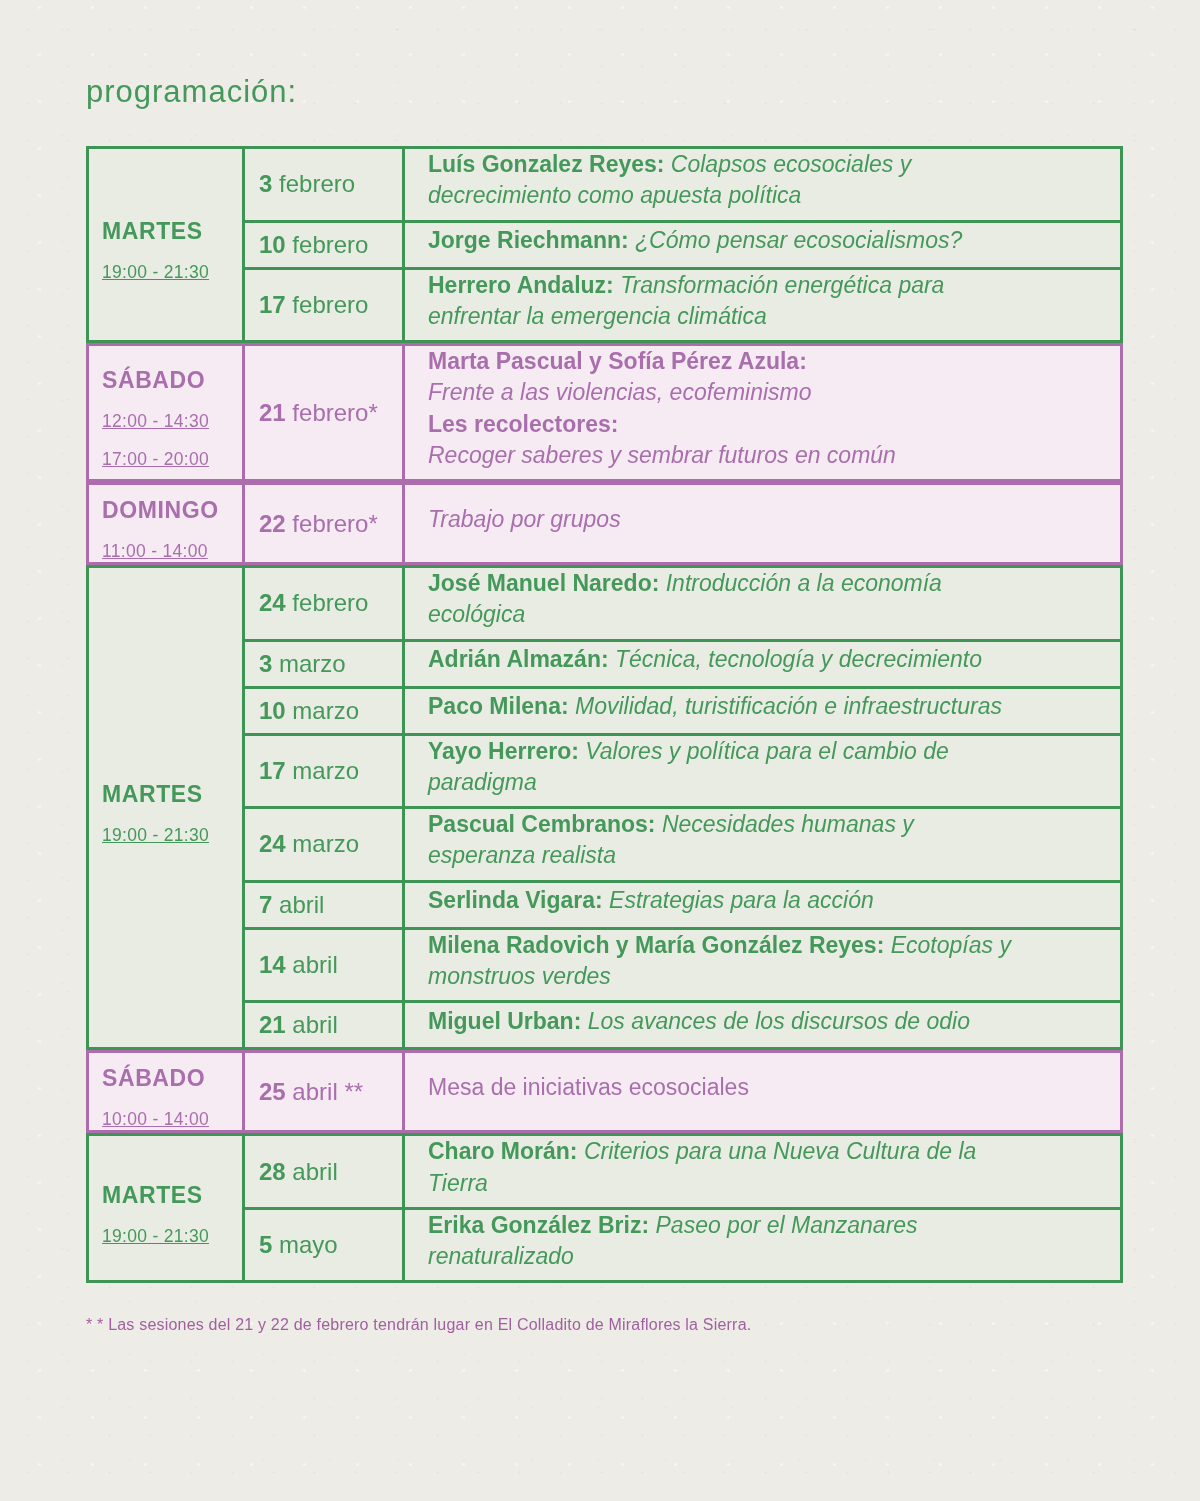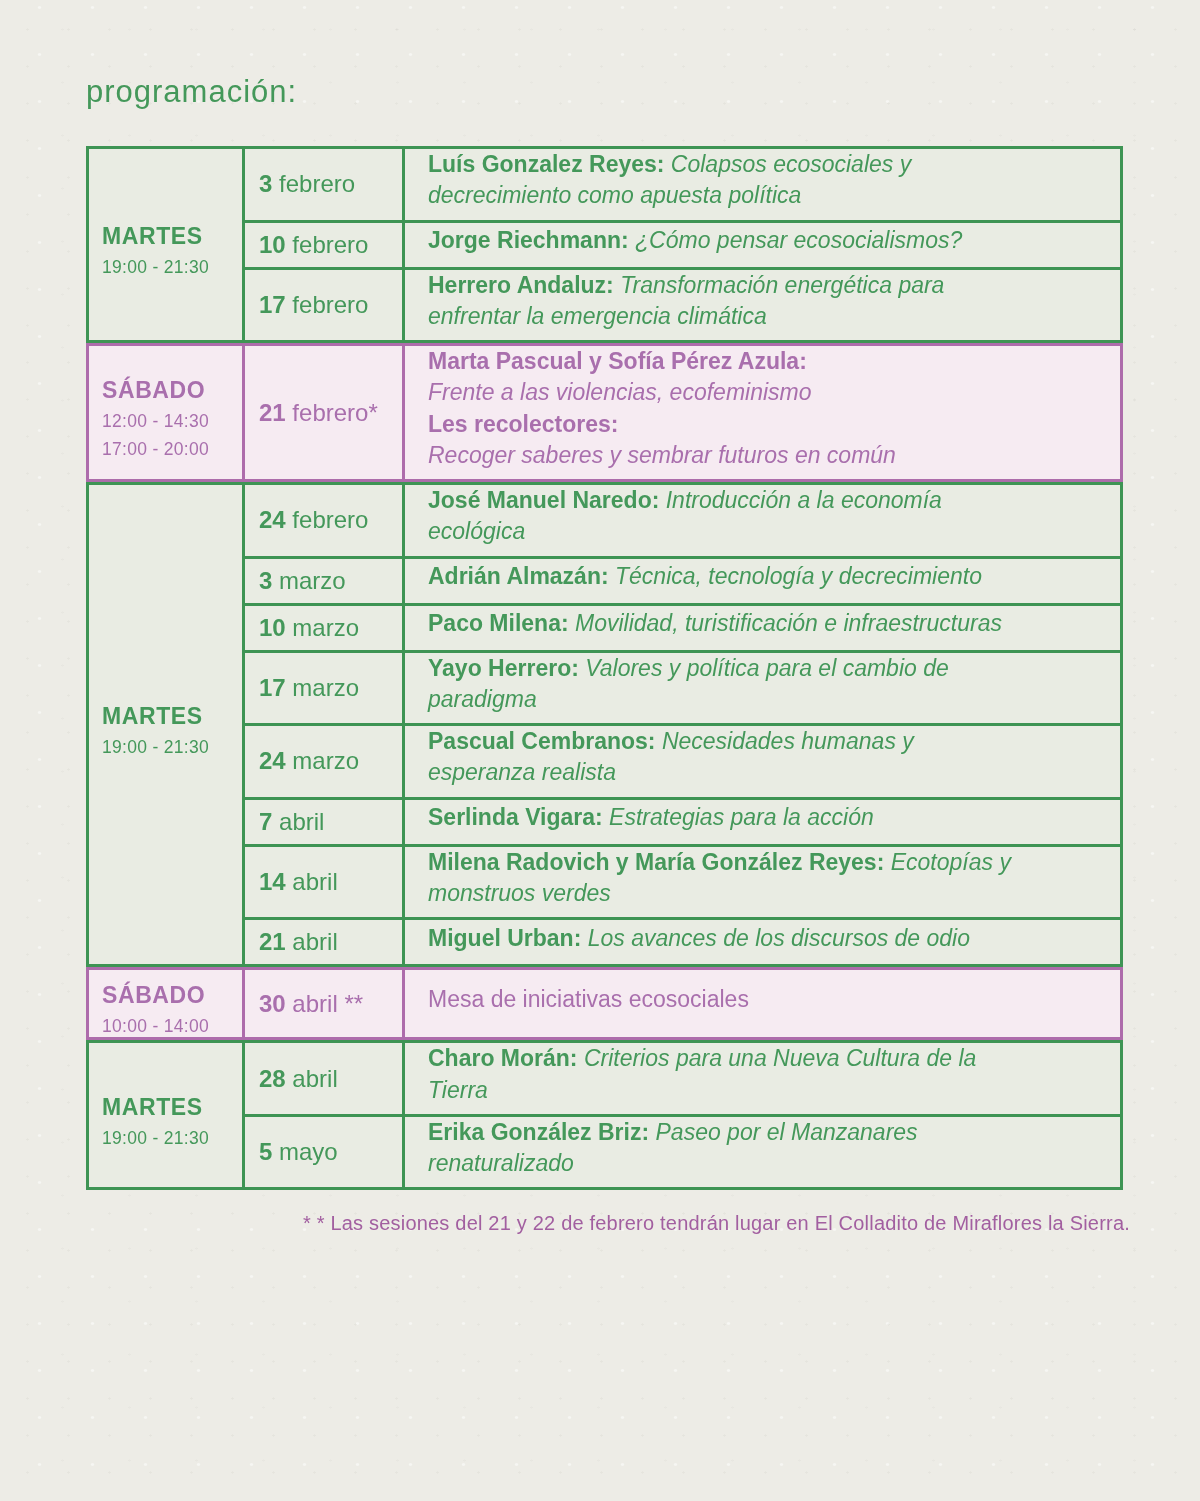--- a/index.html
+++ b/index.html
@@ -54,45 +54,45 @@
     vertical-align:top;
     padding:12px 6px 0 13px;
   }
   .day-name{
     font-weight:bold;
     font-size:23px;
     letter-spacing:0.6px;
   }
   .day-time{
     font-size:17.5px;
-    margin-top:7px;
+    margin-top:17px;
     letter-spacing:0.3px;
+    text-decoration:underline;
   }
   td.date{
     padding:8px 6px 8px 14px;
     font-size:24px;
   }
   td.date strong{font-weight:bold;}
   td.desc{
     padding:0 18px 8px 23px;
     font-size:23px;
     line-height:1.36;
   }
   .entry{margin:0;white-space:pre-line;}
   .speaker{font-weight:bold;font-style:normal;}
   .stitle{font-style:italic;}
   .plain{font-style:normal;}
   .desc-block{white-space:pre-line;}
   #footnotes{
-    margin-top:18px;
+    margin-top:30px;
     color:var(--footnote);
-    font-size:20px;
+    font-size:16px;
     line-height:1.55;
     letter-spacing:0.2px;
-    text-align:right;
   }
 </style>
 </head>
 <body>
 
 <h1 class="page-title">programación:</h1>
 
 <div id="schedule">
     <table class="sched theme-green">
       <colgroup>
@@ -143,20 +143,39 @@
           <td class="date"><strong>21</strong> febrero*</td>
           <td class="desc">
             <div class="speaker desc-block">Marta Pascual y Sofía Pérez Azula:</div>
             <div class="stitle desc-block">Frente a las violencias, ecofeminismo</div>
             <div class="speaker desc-block">Les recolectores:</div>
             <div class="stitle desc-block">Recoger saberes y sembrar futuros en común</div>
           </td>
         </tr>
       </tbody>
     </table>
+    <table class="sched theme-purple">
+      <colgroup>
+        <col style="width: 156px;">
+        <col style="width: 160px;">
+        <col style="width: 718px;">
+      </colgroup>
+      <tbody>
+        <tr>
+          <td class="day" rowspan="1">
+            <div class="day-name">DOMINGO</div>
+            <div class="day-time">11:00 - 14:00</div>
+          </td>
+          <td class="date"><strong>22</strong> febrero*</td>
+          <td class="desc">
+            <p class="entry"><em class="stitle">Trabajo por grupos</em></p>
+          </td>
+        </tr>
+      </tbody>
+    </table>
     <table class="sched theme-green">
       <colgroup>
         <col style="width: 156px;">
         <col style="width: 160px;">
         <col style="width: 718px;">
       </colgroup>
       <tbody>
         <tr>
           <td class="day" rowspan="8">
             <div class="day-name">MARTES</div>
@@ -220,21 +239,21 @@
         <col style="width: 156px;">
         <col style="width: 160px;">
         <col style="width: 718px;">
       </colgroup>
       <tbody>
         <tr>
           <td class="day" rowspan="1">
             <div class="day-name">SÁBADO</div>
             <div class="day-time">10:00 - 14:00</div>
           </td>
-          <td class="date"><strong>30</strong> abril **</td>
+          <td class="date"><strong>25</strong> abril **</td>
           <td class="desc">
             <p class="entry plain">Mesa de iniciativas ecosociales</p>
           </td>
         </tr>
       </tbody>
     </table>
     <table class="sched theme-green">
       <colgroup>
         <col style="width: 156px;">
         <col style="width: 160px;">

